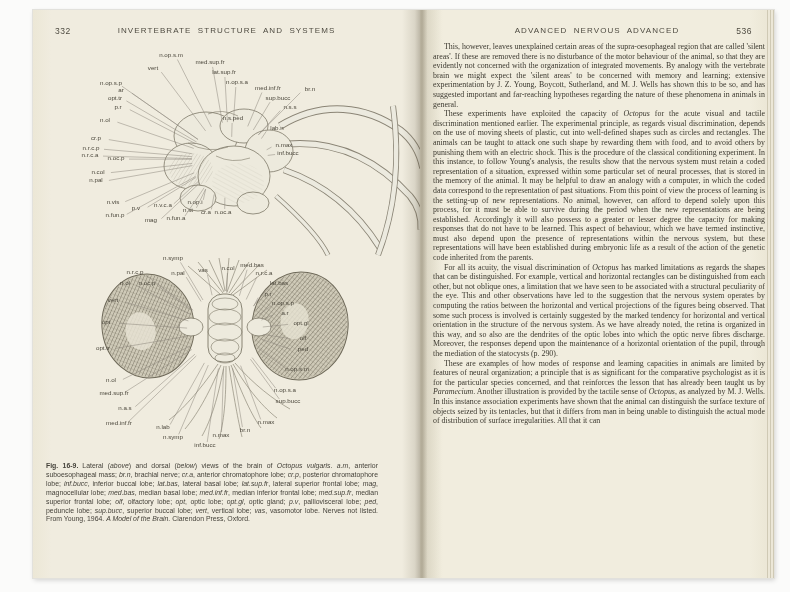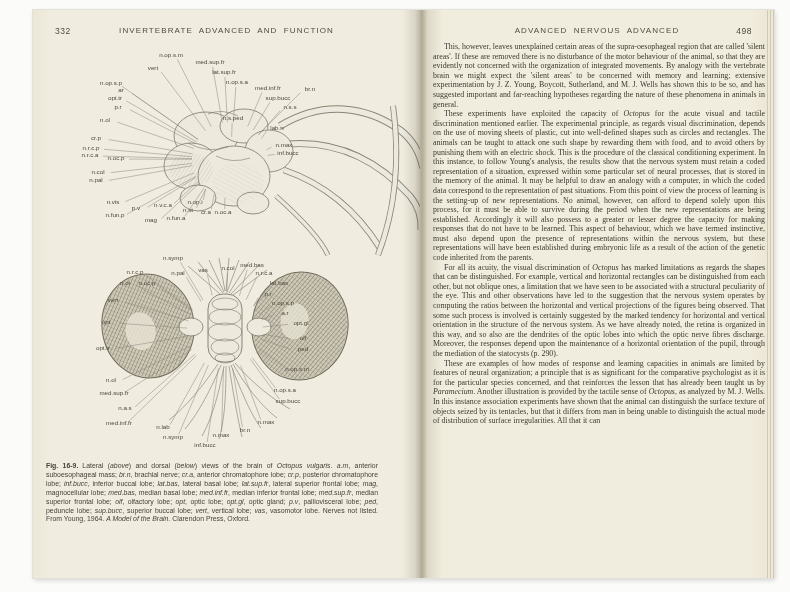--- a/index.html
+++ b/index.html
@@ -30,21 +30,21 @@
 </style>
 </head>
 <body>
 
 <div class="canvas">
   <div class="book">
 
     <div class="page page-left">
       <div class="runhead">
         <span class="pnum pl">332</span>
-        <span>INVERTEBRATE ADVANCED AND FUNCTION</span>
+        <span>INVERTEBRATE STRUCTURE AND SYSTEMS</span>
       </div>
 
       <div class="figure-wrap">
         <svg id="figure-svg" width="380" height="414" viewBox="0 0 380 414">
           <defs>
             <pattern id="hA" width="3.2" height="3.2" patternUnits="userSpaceOnUse" patternTransform="rotate(32)">
               <line x1="0" y1="0" x2="0" y2="3.2" stroke="#5f5a4b" stroke-width="0.75"></line>
             </pattern>
             <pattern id="hB" width="4" height="4" patternUnits="userSpaceOnUse" patternTransform="rotate(118)">
               <line x1="0" y1="0" x2="0" y2="4" stroke="#6a6453" stroke-width="0.55"></line>
@@ -266,21 +266,21 @@
       </div>
 
       <div class="caption" id="caption">
         <span class="figno">Fig. 16-9.</span><span id="caption-text"><span>Lateral (</span><span style="font-style: italic;">above</span><span>) and dorsal (</span><span style="font-style: italic;">below</span><span>) views of the brain of </span><span style="font-style: italic;">Octopus vulgaris</span><span>. </span><span style="font-style: italic;">a.m</span><span>, anterior suboesophageal mass; </span><span style="font-style: italic;">br.n</span><span>, brachial nerve; </span><span style="font-style: italic;">cr.a</span><span>, anterior chromatophore lobe; </span><span style="font-style: italic;">cr.p</span><span>, posterior chromatophore lobe; </span><span style="font-style: italic;">inf.bucc</span><span>, inferior buccal lobe; </span><span style="font-style: italic;">lat.bas</span><span>, lateral basal lobe; </span><span style="font-style: italic;">lat.sup.fr</span><span>, lateral superior frontal lobe; </span><span style="font-style: italic;">mag</span><span>, magnocellular lobe; </span><span style="font-style: italic;">med.bas</span><span>, median basal lobe; </span><span style="font-style: italic;">med.inf.fr</span><span>, median inferior frontal lobe; </span><span style="font-style: italic;">med.sup.fr</span><span>, median superior frontal lobe; </span><span style="font-style: italic;">olf</span><span>, olfactory lobe; </span><span style="font-style: italic;">opt</span><span>, optic lobe; </span><span style="font-style: italic;">opt.gl</span><span>, optic gland; </span><span style="font-style: italic;">p.v</span><span>, palliovisceral lobe; </span><span style="font-style: italic;">ped</span><span>, peduncle lobe; </span><span style="font-style: italic;">sup.bucc</span><span>, superior buccal lobe; </span><span style="font-style: italic;">vert</span><span>, vertical lobe; </span><span style="font-style: italic;">vas</span><span>, vasomotor lobe. Nerves not listed. From Young, 1964. </span><span style="font-style: italic;">A Model of the Brain</span><span>. Clarendon Press, Oxford.</span></span>
       </div>
     </div>
 
     <div class="page page-right">
       <div class="runhead">
         <span>ADVANCED NERVOUS ADVANCED</span>
-        <span class="pnum pr">498</span>
+        <span class="pnum pr">536</span>
       </div>
       <div class="bodytext" id="bodytext">
           <p><span>This, however, leaves unexplained certain areas of the supra-oesophageal region that are called 'silent areas'. If these are removed there is no disturbance of the motor behaviour of the animal, so that they are evidently not concerned with the organization of integrated movements. By analogy with the vertebrate brain we might expect the 'silent areas' to be concerned with memory and learning; extensive experimentation by J. Z. Young, Boycott, Sutherland, and M. J. Wells has shown this to be so, and has suggested important and far-reaching hypotheses regarding the nature of these phenomena in animals in general.</span></p>
           <p><span>These experiments have exploited the capacity of </span><span style="font-style: italic;">Octopus</span><span> for the acute visual and tactile discrimination mentioned earlier. The experimental principle, as regards visual discrimination, depends on the use of moving sheets of plastic, cut into well-defined shapes such as circles and rectangles. The animals can be taught to attack one such shape by rewarding them with food, and to avoid others by punishing them with an electric shock. This is the procedure of the classical conditioning experiment. In this instance, to follow Young's analysis, the results show that the nervous system must retain a coded representation of a situation, expressed within some particular set of neural processes, that is stored in the memory of the animal. It may be helpful to draw an analogy with a computer, in which the coded data correspond to the representation of past situations. From this point of view the process of learning is the setting-up of new representations. No animal, however, can afford to depend solely upon this process, for it must be able to survive during the period when the new representations are being established. Accordingly it will also possess to a greater or lesser degree the capacity for making responses that do not have to be learned. This aspect of behaviour, which we have termed instinctive, must also depend upon the presence of representations within the nervous system, but these representations will have been established during embryonic life as a result of the action of the genetic code inherited from the parents.</span></p>
           <p><span>For all its acuity, the visual discrimination of </span><span style="font-style: italic;">Octopus</span><span> has marked limitations as regards the shapes that can be distinguished. For example, vertical and horizontal rectangles can be distinguished from each other, but not oblique ones, a limitation that we have seen to be associated with a structural peculiarity of the eye. This and other observations have led to the suggestion that the nervous system operates by computing the ratios between the horizontal and vertical projections of the figures being observed. That some such process is involved is certainly suggested by the marked tendency for horizontal and vertical orientation in the structure of the nervous system. As we have already noted, the retina is organized in this way, and so also are the dendrites of the optic lobes into which the optic nerve fibres discharge. Moreover, the responses depend upon the maintenance of a horizontal orientation of the pupil, through the mediation of the statocysts (p. 290).</span></p>
           <p><span>These are examples of how modes of response and learning capacities in animals are limited by features of neural organization; a principle that is as significant for the comparative psychologist as it is for the particular species concerned, and that reinforces the lesson that has already been taught us by </span><span style="font-style: italic;">Paramecium</span><span>. Another illustration is provided by the tactile sense of </span><span style="font-style: italic;">Octopus</span><span>, as analyzed by M. J. Wells. In this instance association experiments have shown that the animal can distinguish the surface texture of objects seized by its tentacles, but that it differs from man in being unable to distinguish the actual mode of distribution of surface irregularities. All that it can</span></p>
         </div>
     </div>
 
     <div class="spine"></div>

